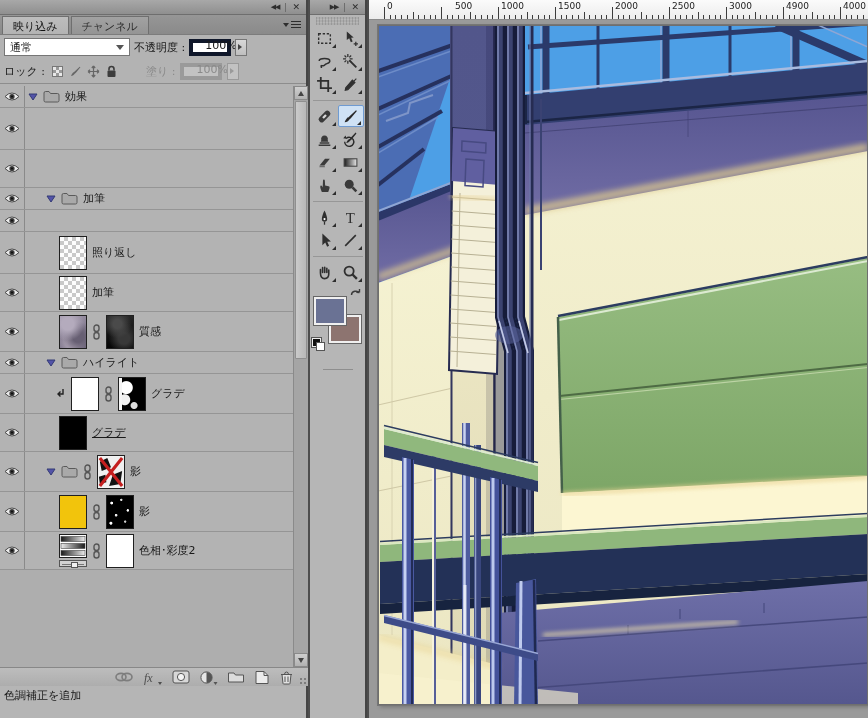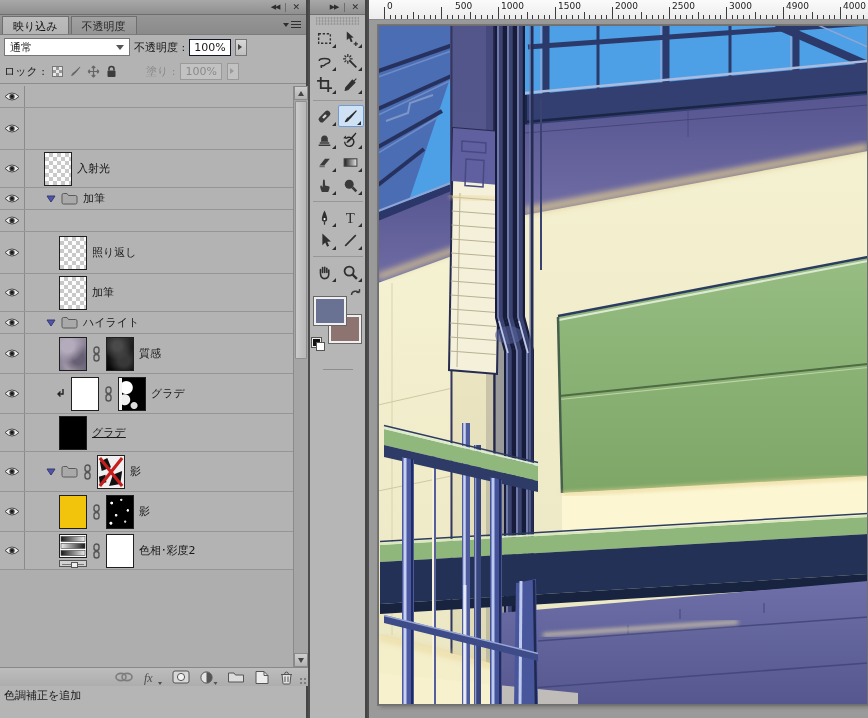--- a/index.html
+++ b/index.html
@@ -18,21 +18,21 @@
   .ptab{height:18px;padding:2px 10px 0;border:1px solid #6f6f6f;border-bottom:none;background:linear-gradient(#a2a2a2,#949494);color:#2c2c2c;margin-left:2px;white-space:nowrap}
   .ptab.active{background:linear-gradient(#bdbdbd,#b3b3b3);color:#111}
   .panel-menu{position:absolute;right:5px;top:5px;width:18px;height:11px;cursor:pointer}
   .panel-menu i{position:absolute;right:0;top:1px;width:10px;border-top:1px solid #2e2e2e}
   .panel-menu i:nth-child(2){top:4px}.panel-menu i:nth-child(3){top:7px}
   .panel-menu b{position:absolute;left:0;top:3px;width:0;height:0;border:3px solid transparent;border-top:4px solid #2e2e2e}
 
   #blend-row{height:24px;display:flex;align-items:center;gap:4px;padding:0 4px;background:#b3b3b3}
   #blend-select{width:126px;height:18px;background:#fff;border:1px solid #767676;display:flex;align-items:center;justify-content:space-between;padding:0 5px;cursor:pointer}
   .chev{width:0;height:0;border:4px solid transparent;border-top:5px solid #555;margin-top:4px}
-  .fieldbox{height:17px;background:#fff;border:1px solid #0f172a;padding:0 4px;display:flex;align-items:center}
+  .fieldbox{height:17px;background:#fff;border:4px solid #0f172a;padding:0 12px;display:flex;align-items:flex-end}
   .spin{width:12px;height:17px;border:1px solid #767676;background:linear-gradient(#d8d8d8,#bfbfbf);display:flex;align-items:center;justify-content:center;cursor:pointer}
   .spin b{width:0;height:0;border:3px solid transparent;border-left:4px solid #444}
   #lock-row{height:25px;display:flex;align-items:center;gap:5px;padding:0 4px;background:#b3b3b3;border-bottom:1px solid #8d8d8d}
   .lockicon{width:15px;height:15px;display:flex;align-items:center;justify-content:center;cursor:pointer}
   .mini-checker{width:11px;height:11px;border:1px solid #777;
     background-image:linear-gradient(45deg,#999 25%,transparent 25%,transparent 75%,#999 75%),linear-gradient(45deg,#999 25%,transparent 25%,transparent 75%,#999 75%);
     background-size:6px 6px;background-position:0 0,3px 3px;background-color:#e8e8e8}
   .dim{color:#8a8a8a}
   .fieldbox.dim{background:#c2c2c2;border-color:#9a9a9a}
   .spin.dim{background:#c2c2c2;border-color:#9a9a9a}
@@ -107,21 +107,21 @@
 
 <div class="abs" id="layers-panel">
   <div class="panel-strip">
     <span class="strip-btn">◀◀</span>
     <span class="strip-sep"></span>
     <span class="strip-x">✕</span>
   </div>
   <div class="tab-bar">
     <div id="layers-tabs" style="display:flex">
         <div class="ptab active">映り込み</div>
-        <div class="ptab">不透明度</div>
+        <div class="ptab">チャンネル</div>
       </div>
     <span class="panel-menu">
         <b></b>
         <i></i>
         <i></i>
         <i></i>
       </span>
   </div>
   <div id="blend-row">
     <div id="blend-select">
@@ -173,20 +173,33 @@
         <div class="lrow" style="height: 22px;">
           <div class="eyec">
             <span class="icon-span">
               <svg width="16" height="11" viewBox="0 0 16 11">
                 <path d="M1 5.5 Q8 -1.5 15 5.5 Q8 12.5 1 5.5Z" fill="#ececec" stroke="#4a4a4a"></path>
                 <circle cx="8" cy="5.5" r="2.6" fill="#3a3a3a"></circle>
                 <circle cx="8" cy="5.5" r="1.1" fill="#101010"></circle>
               </svg>
             </span>
           </div>
+          <div class="lcont" style="padding-left: 3px;">
+            <span class="icon-span">
+              <svg width="10" height="9" viewBox="0 0 10 9">
+                <path d="M1 2 H9 L5 8Z" fill="#5353a8" stroke="#333a75"></path>
+              </svg>
+            </span>
+            <span class="icon-span">
+              <svg width="17" height="13" viewBox="0 0 17 13">
+                <path d="M1 3 Q1 1.5 2.5 1.5 H6 L7.5 3.5 H14.5 Q16 3.5 16 5 V10.5 Q16 12 14.5 12 H2.5 Q1 12 1 10.5Z" fill="#a9a9a9" stroke="#5a5a5a"></path>
+              </svg>
+            </span>
+            <span class="lname">効果</span>
+          </div>
         </div>
         <div class="lrow" style="height: 42px;">
           <div class="eyec">
             <span class="icon-span">
               <svg width="16" height="11" viewBox="0 0 16 11">
                 <path d="M1 5.5 Q8 -1.5 15 5.5 Q8 12.5 1 5.5Z" fill="#ececec" stroke="#4a4a4a"></path>
                 <circle cx="8" cy="5.5" r="2.6" fill="#3a3a3a"></circle>
                 <circle cx="8" cy="5.5" r="1.1" fill="#101010"></circle>
               </svg>
             </span>
@@ -194,26 +207,20 @@
         </div>
         <div class="lrow" style="height: 38px;">
           <div class="eyec">
             <span class="icon-span">
               <svg width="16" height="11" viewBox="0 0 16 11">
                 <path d="M1 5.5 Q8 -1.5 15 5.5 Q8 12.5 1 5.5Z" fill="#ececec" stroke="#4a4a4a"></path>
                 <circle cx="8" cy="5.5" r="2.6" fill="#3a3a3a"></circle>
                 <circle cx="8" cy="5.5" r="1.1" fill="#101010"></circle>
               </svg>
             </span>
-          </div>
-          <div class="lcont" style="padding-left: 19px;">
-            <span class="thcol">
-              <span class="th checker"></span>
-            </span>
-            <span class="lname">入射光</span>
           </div>
         </div>
         <div class="lrow" style="height: 22px;">
           <div class="eyec">
             <span class="icon-span">
               <svg width="16" height="11" viewBox="0 0 16 11">
                 <path d="M1 5.5 Q8 -1.5 15 5.5 Q8 12.5 1 5.5Z" fill="#ececec" stroke="#4a4a4a"></path>
                 <circle cx="8" cy="5.5" r="2.6" fill="#3a3a3a"></circle>
                 <circle cx="8" cy="5.5" r="1.1" fill="#101010"></circle>
               </svg>
@@ -271,44 +278,20 @@
               </svg>
             </span>
           </div>
           <div class="lcont" style="padding-left: 34px;">
             <span class="thcol">
               <span class="th checker"></span>
             </span>
             <span class="lname">加筆</span>
           </div>
         </div>
-        <div class="lrow" style="height: 22px;">
-          <div class="eyec">
-            <span class="icon-span">
-              <svg width="16" height="11" viewBox="0 0 16 11">
-                <path d="M1 5.5 Q8 -1.5 15 5.5 Q8 12.5 1 5.5Z" fill="#ececec" stroke="#4a4a4a"></path>
-                <circle cx="8" cy="5.5" r="2.6" fill="#3a3a3a"></circle>
-                <circle cx="8" cy="5.5" r="1.1" fill="#101010"></circle>
-              </svg>
-            </span>
-          </div>
-          <div class="lcont" style="padding-left: 21px;">
-            <span class="icon-span">
-              <svg width="10" height="9" viewBox="0 0 10 9">
-                <path d="M1 2 H9 L5 8Z" fill="#5353a8" stroke="#333a75"></path>
-              </svg>
-            </span>
-            <span class="icon-span">
-              <svg width="17" height="13" viewBox="0 0 17 13">
-                <path d="M1 3 Q1 1.5 2.5 1.5 H6 L7.5 3.5 H14.5 Q16 3.5 16 5 V10.5 Q16 12 14.5 12 H2.5 Q1 12 1 10.5Z" fill="#a9a9a9" stroke="#5a5a5a"></path>
-              </svg>
-            </span>
-            <span class="lname">ハイライト</span>
-          </div>
-        </div>
         <div class="lrow" style="height: 40px;">
           <div class="eyec">
             <span class="icon-span">
               <svg width="16" height="11" viewBox="0 0 16 11">
                 <path d="M1 5.5 Q8 -1.5 15 5.5 Q8 12.5 1 5.5Z" fill="#ececec" stroke="#4a4a4a"></path>
                 <circle cx="8" cy="5.5" r="2.6" fill="#3a3a3a"></circle>
                 <circle cx="8" cy="5.5" r="1.1" fill="#101010"></circle>
               </svg>
             </span>
           </div>
@@ -317,20 +300,44 @@
               <span class="th texture"></span>
             </span>
             <span class="icon-span">
               <svg width="9" height="16" viewBox="0 0 9 16">
                 <rect x="2" y="1" width="5" height="6.5" rx="2.5" fill="none" stroke="#555" stroke-width="1.4"></rect>
                 <rect x="2" y="8.5" width="5" height="6.5" rx="2.5" fill="none" stroke="#555" stroke-width="1.4"></rect>
               </svg>
             </span>
             <span class="th dark-texture"></span>
             <span class="lname">質感</span>
+          </div>
+        </div>
+        <div class="lrow" style="height: 22px;">
+          <div class="eyec">
+            <span class="icon-span">
+              <svg width="16" height="11" viewBox="0 0 16 11">
+                <path d="M1 5.5 Q8 -1.5 15 5.5 Q8 12.5 1 5.5Z" fill="#ececec" stroke="#4a4a4a"></path>
+                <circle cx="8" cy="5.5" r="2.6" fill="#3a3a3a"></circle>
+                <circle cx="8" cy="5.5" r="1.1" fill="#101010"></circle>
+              </svg>
+            </span>
+          </div>
+          <div class="lcont" style="padding-left: 21px;">
+            <span class="icon-span">
+              <svg width="10" height="9" viewBox="0 0 10 9">
+                <path d="M1 2 H9 L5 8Z" fill="#5353a8" stroke="#333a75"></path>
+              </svg>
+            </span>
+            <span class="icon-span">
+              <svg width="17" height="13" viewBox="0 0 17 13">
+                <path d="M1 3 Q1 1.5 2.5 1.5 H6 L7.5 3.5 H14.5 Q16 3.5 16 5 V10.5 Q16 12 14.5 12 H2.5 Q1 12 1 10.5Z" fill="#a9a9a9" stroke="#5a5a5a"></path>
+              </svg>
+            </span>
+            <span class="lname">ハイライト</span>
           </div>
         </div>
         <div class="lrow" style="height: 40px;">
           <div class="eyec">
             <span class="icon-span">
               <svg width="16" height="11" viewBox="0 0 16 11">
                 <path d="M1 5.5 Q8 -1.5 15 5.5 Q8 12.5 1 5.5Z" fill="#ececec" stroke="#4a4a4a"></path>
                 <circle cx="8" cy="5.5" r="2.6" fill="#3a3a3a"></circle>
                 <circle cx="8" cy="5.5" r="1.1" fill="#101010"></circle>
               </svg>

